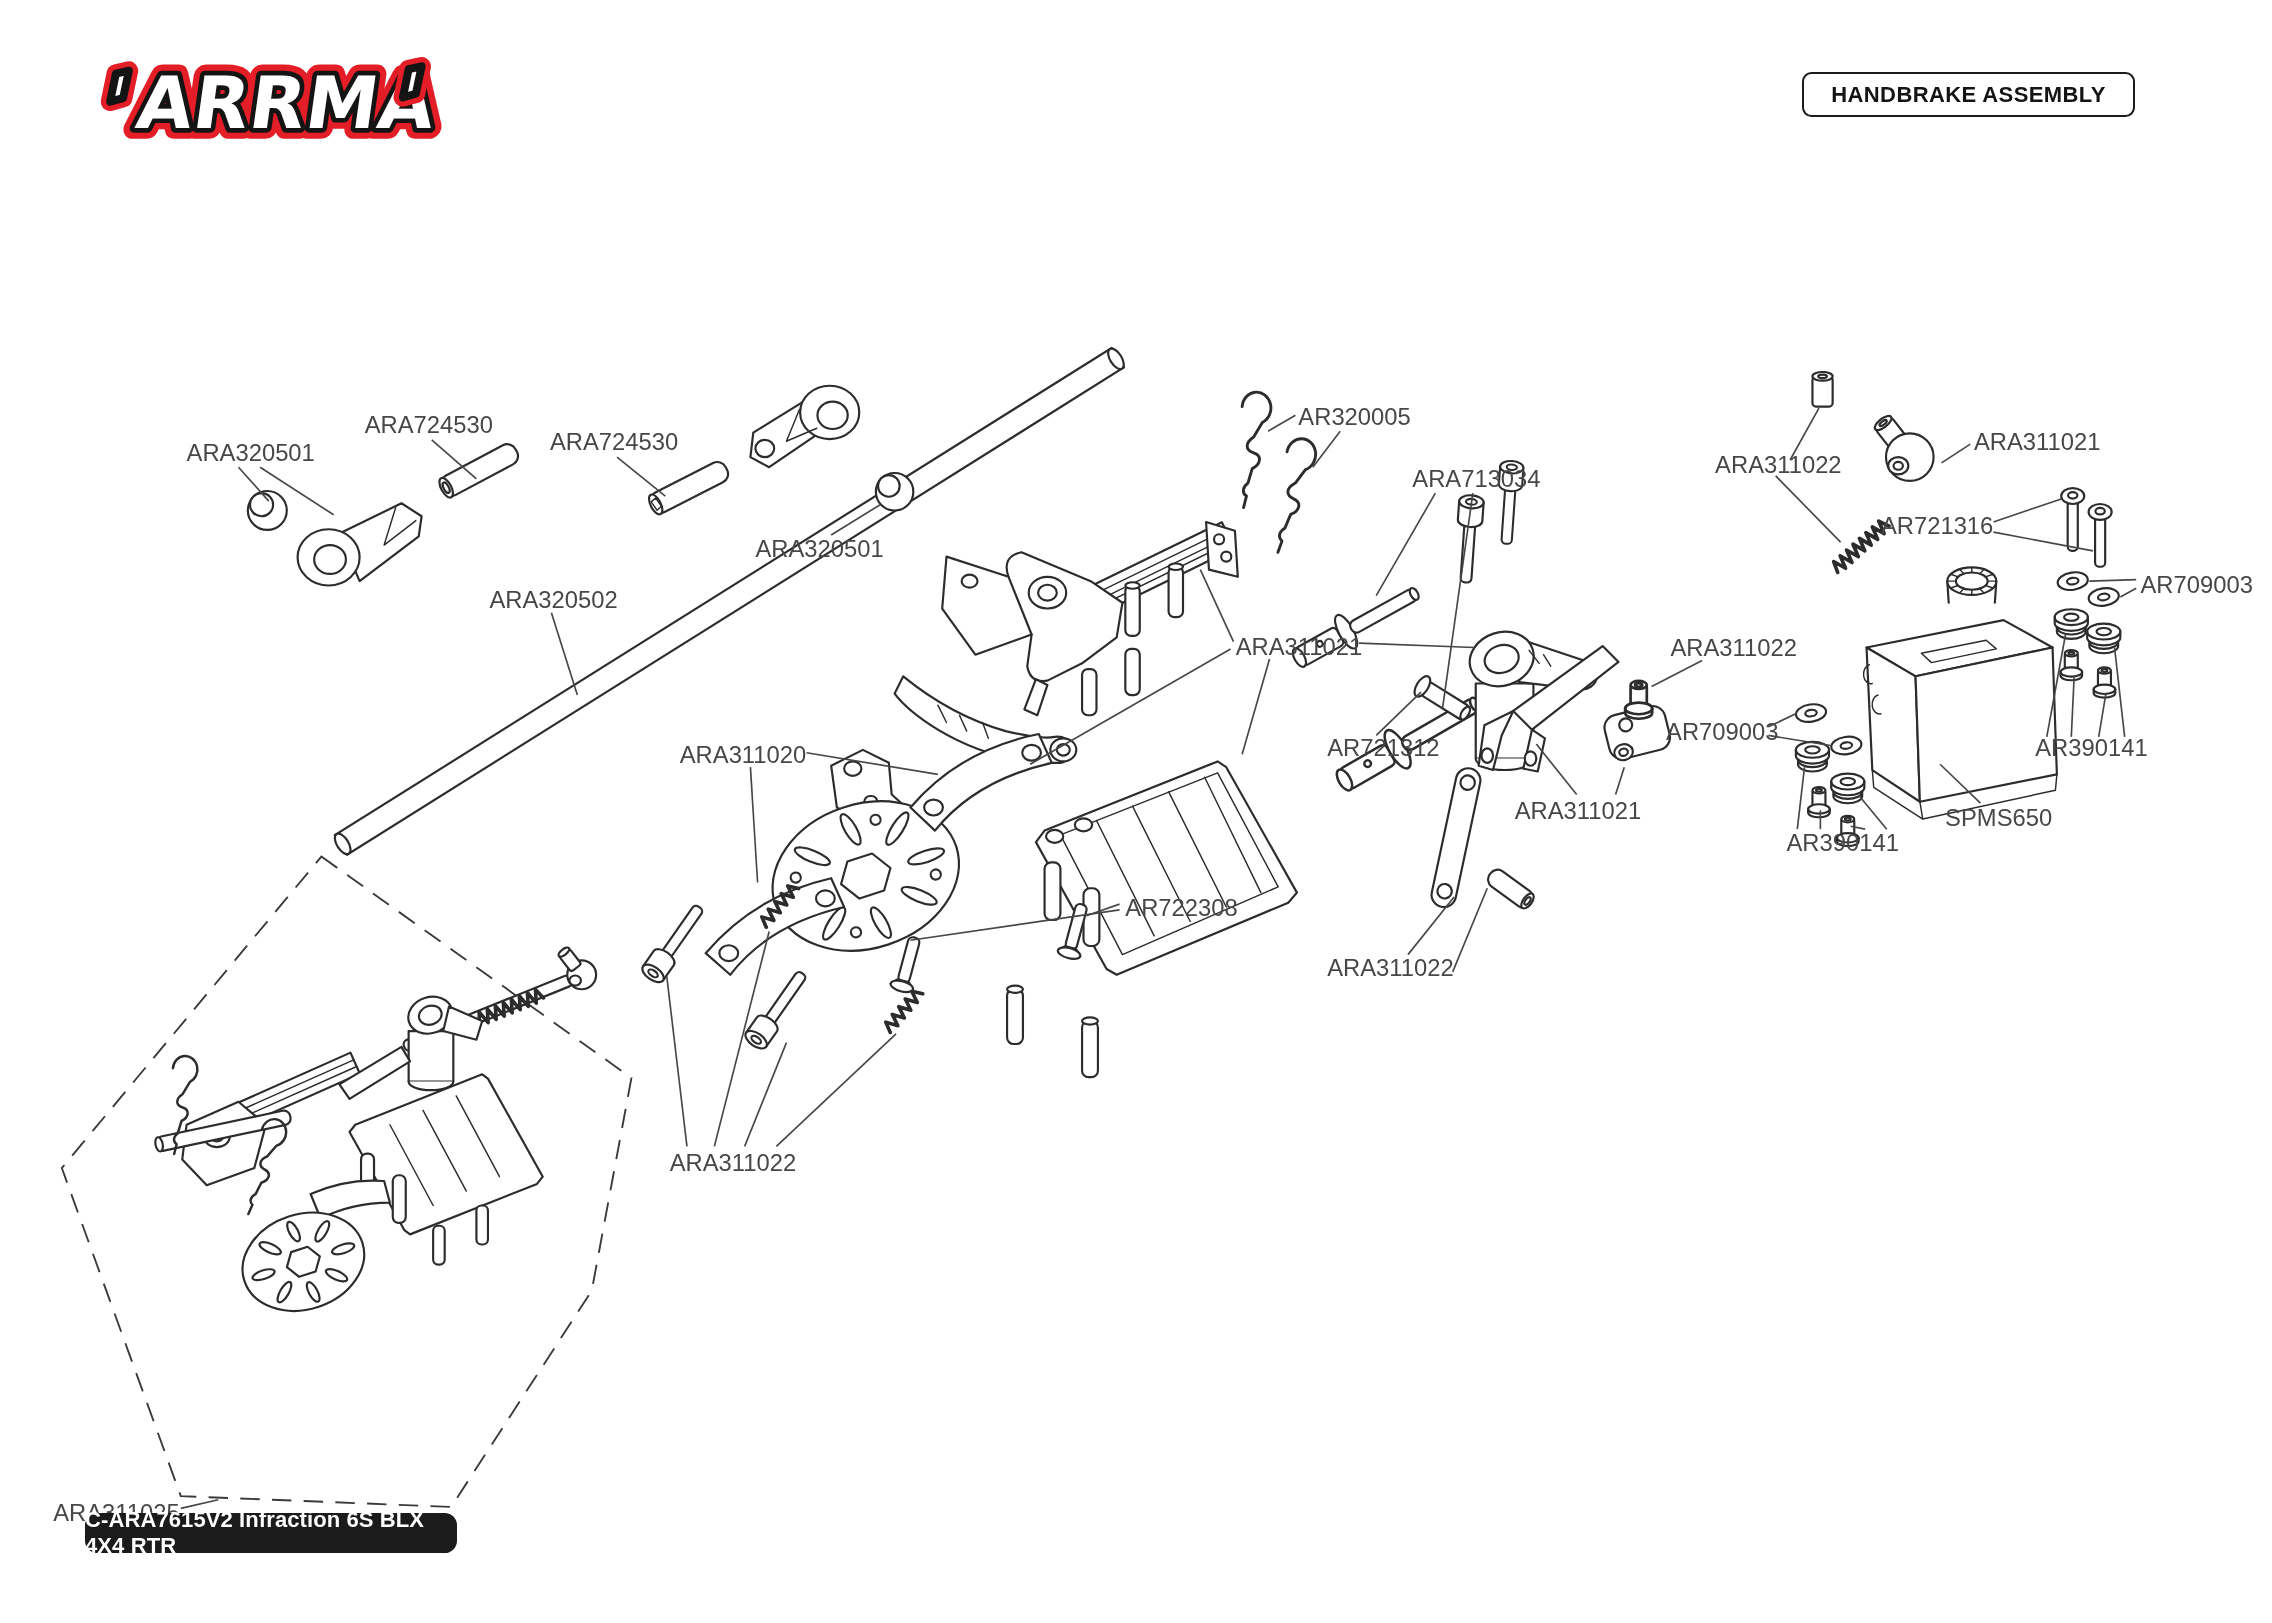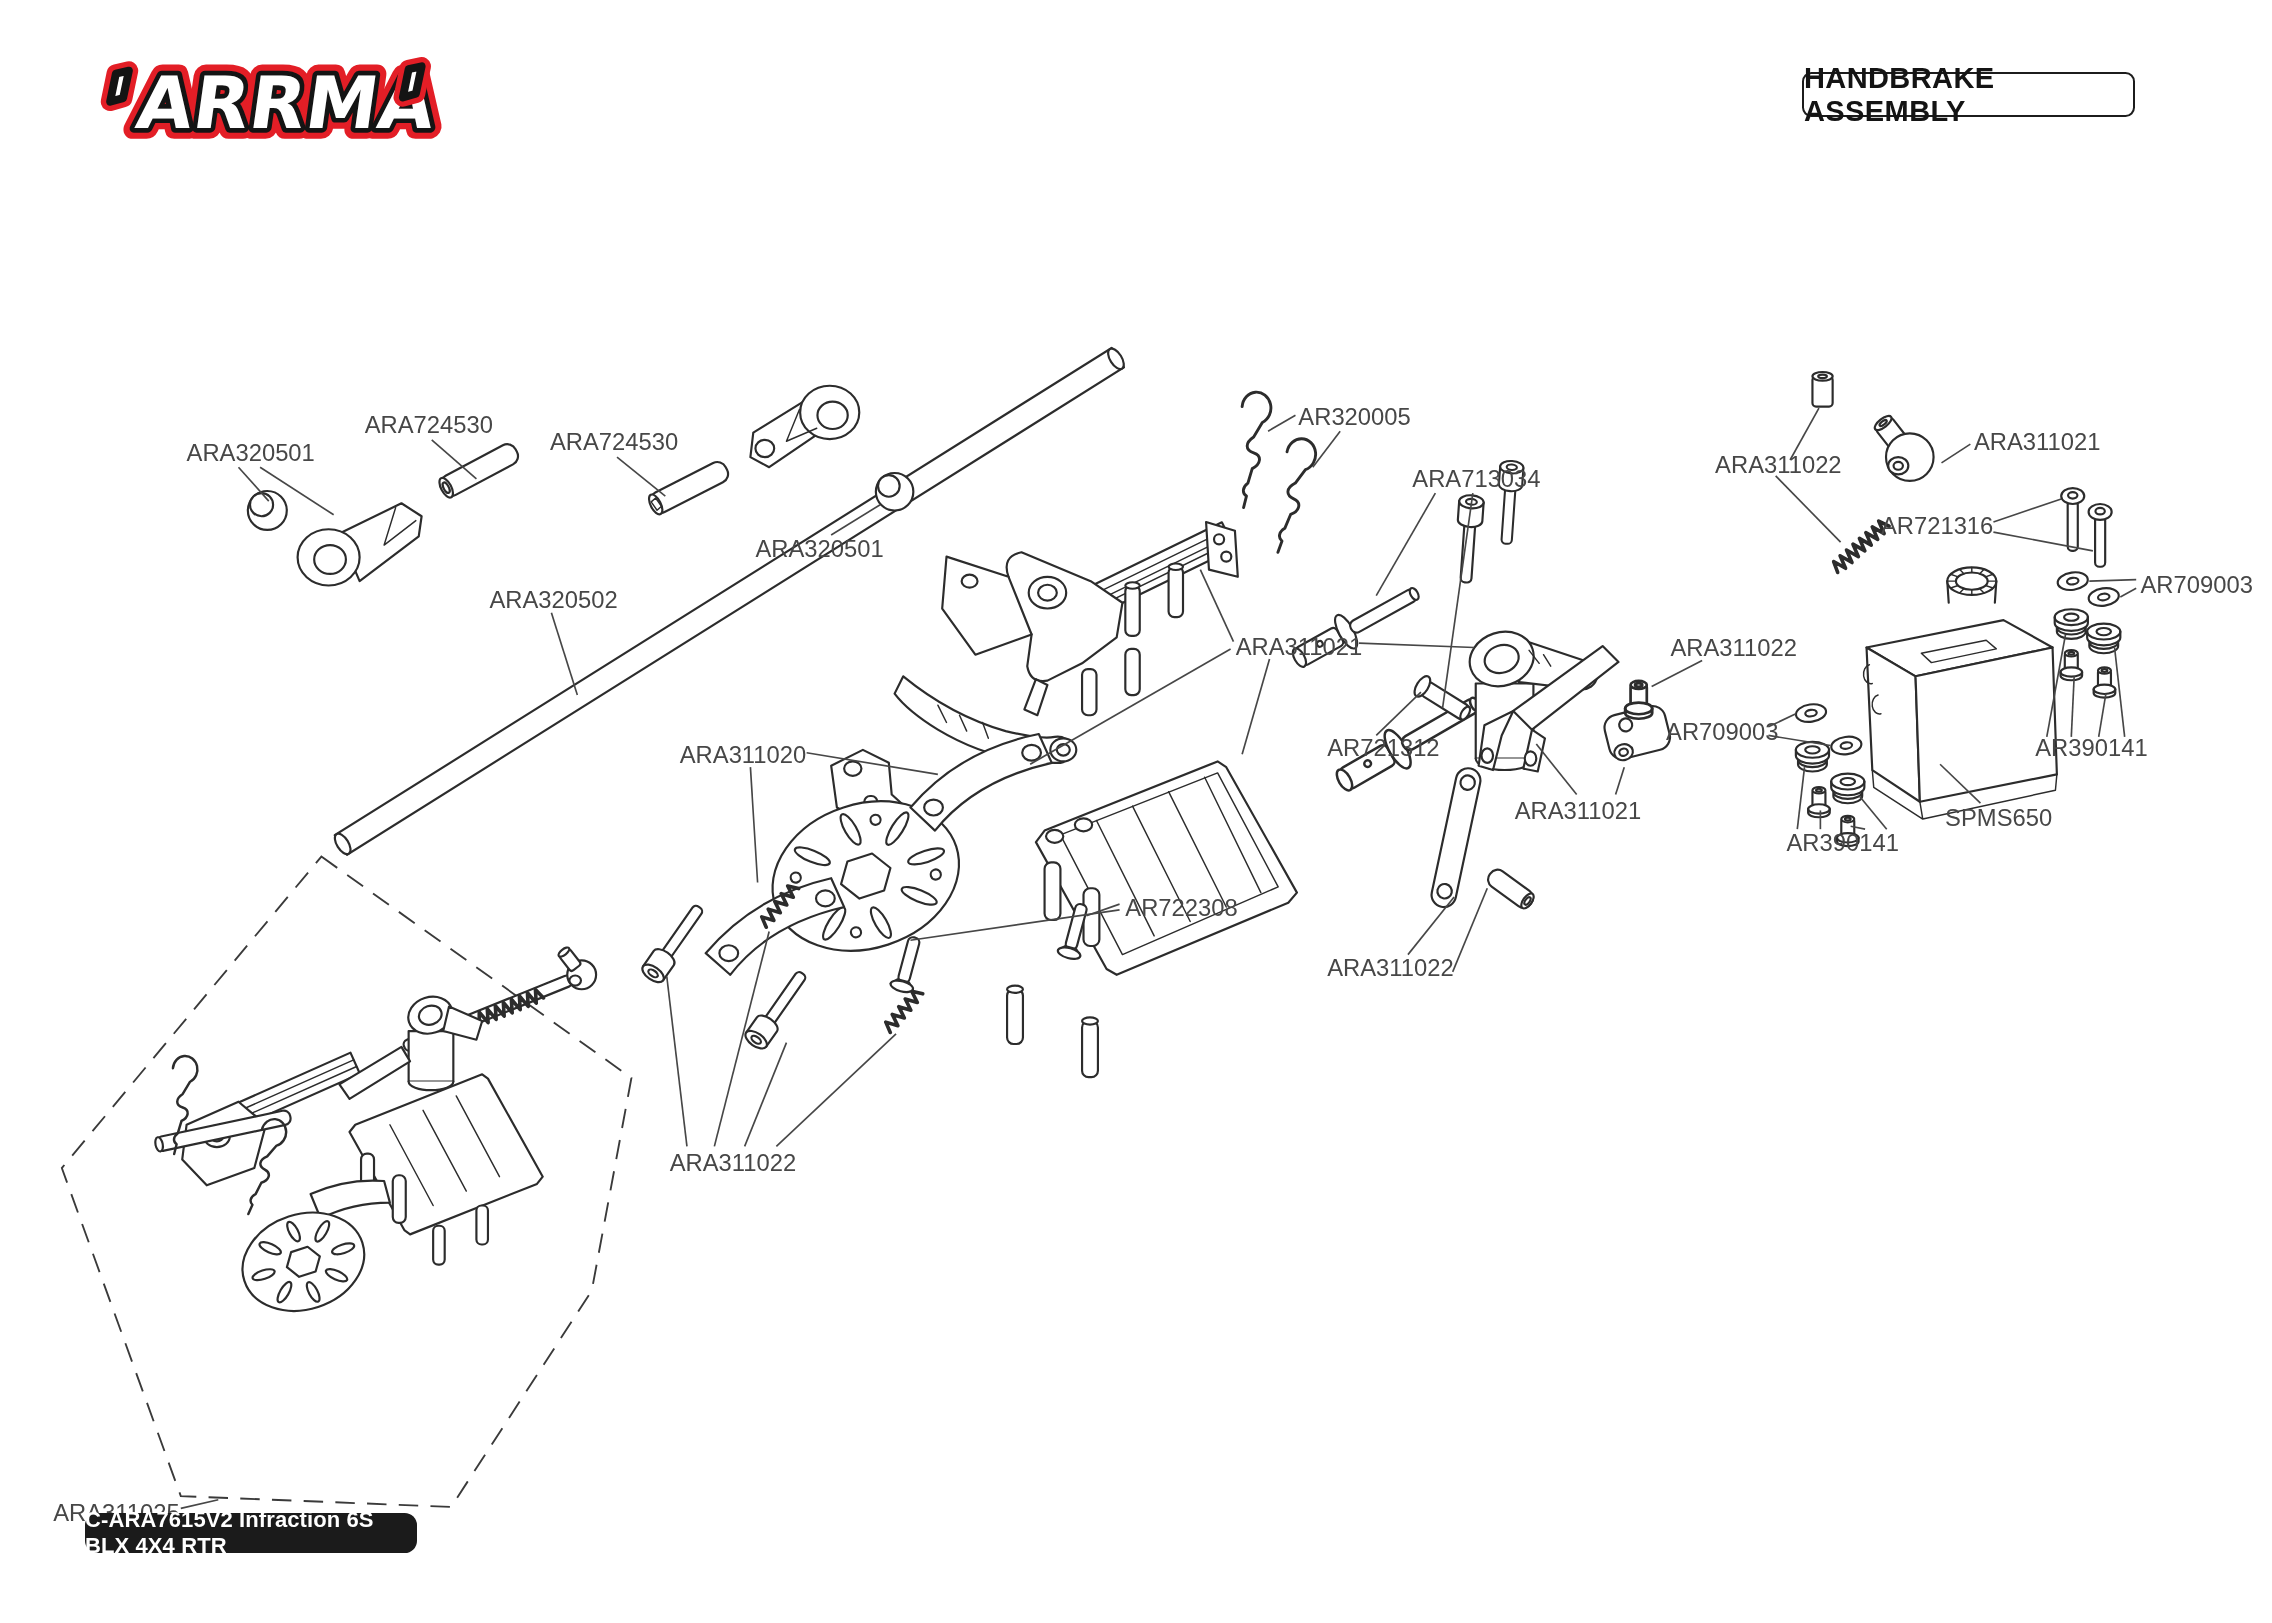--- a/index.html
+++ b/index.html
@@ -1,21 +1,21 @@
 <!DOCTYPE html>
 <html style="font-size:11.5px"><head>
 <meta charset="utf-8">
 <style>
   html,body{margin:0;padding:0;background:#ffffff;}
   .page{position:relative;width:2273px;height:1623px;background:#ffffff;overflow:hidden;
         font-family:"Liberation Sans",sans-serif;}
   .title-box{position:absolute;left:1802px;top:72px;width:333px;height:45px;
         border:2.5px solid #1c1c1c;border-radius:9.4px;display:flex;align-items:center;justify-content:center;
-        font-size:29px;font-weight:bold;color:#141414;letter-spacing:0.4px;background:#fff;box-sizing:border-box;}
-  .footer-pill{position:absolute;left:85px;top:1513px;width:332px;height:40px;background:#1b1b1b;
+        font-size:22px;font-weight:bold;color:#141414;letter-spacing:0.4px;background:#fff;box-sizing:border-box;}
+  .footer-pill{position:absolute;left:85px;top:1513px;width:372px;height:40px;background:#1b1b1b;
         border-radius:12.3px;color:#ffffff;font-size:22px;font-weight:bold;display:flex;align-items:center;
         justify-content:center;letter-spacing:0.1px;}
   svg{position:absolute;left:0;top:0;}
   .part{fill:#ffffff;stroke:#2c2c2c;stroke-width:3;stroke-linejoin:round;stroke-linecap:round;}
   .part-thin{fill:none;stroke:#2c2c2c;stroke-width:2;stroke-linejoin:round;stroke-linecap:round;}
   .coil{fill:none;stroke:#2c2c2c;stroke-width:5;stroke-linejoin:round;stroke-linecap:round;}
   .lead{stroke:#474747;stroke-width:2.3;fill:none;}
   .plabel{font-family:"Liberation Sans",sans-serif;font-size:33px;fill:#474747;}
   .dashbox{fill:none;stroke:#3a3a3a;stroke-width:2.6;stroke-dasharray:27 17;}
   .logo-red{fill:#ffffff;stroke:#e31e26;stroke-width:30;stroke-linejoin:round;

